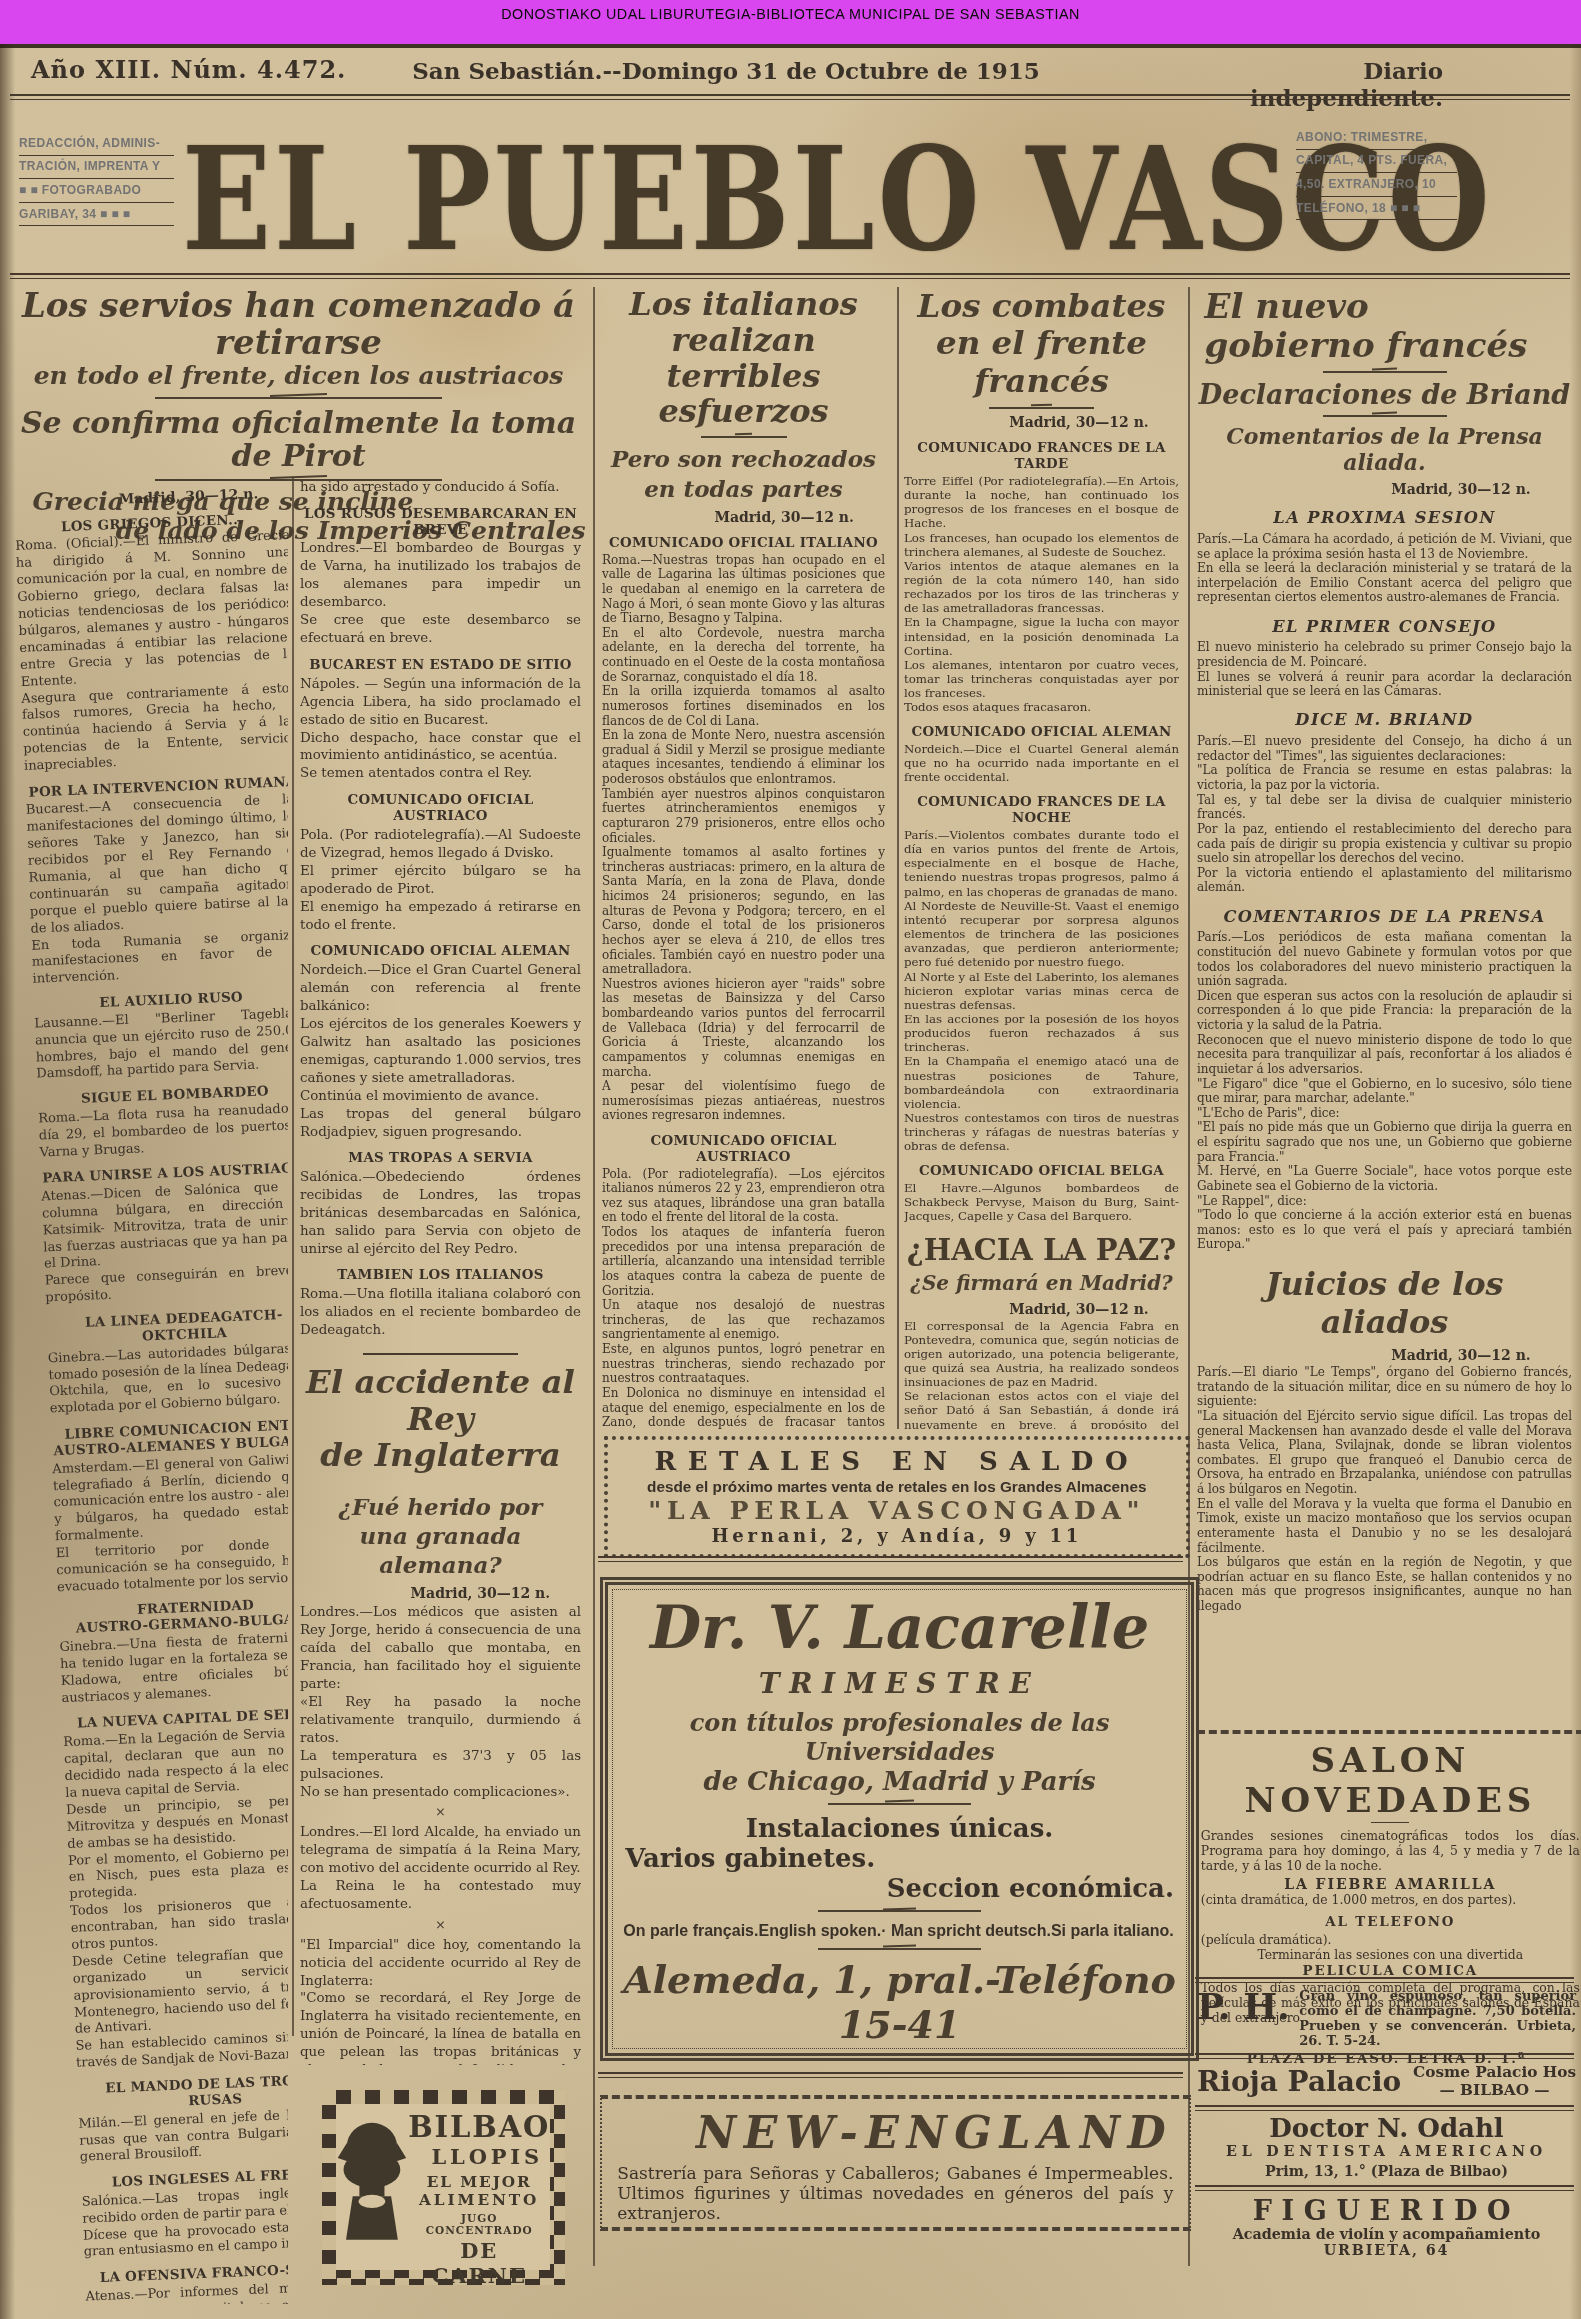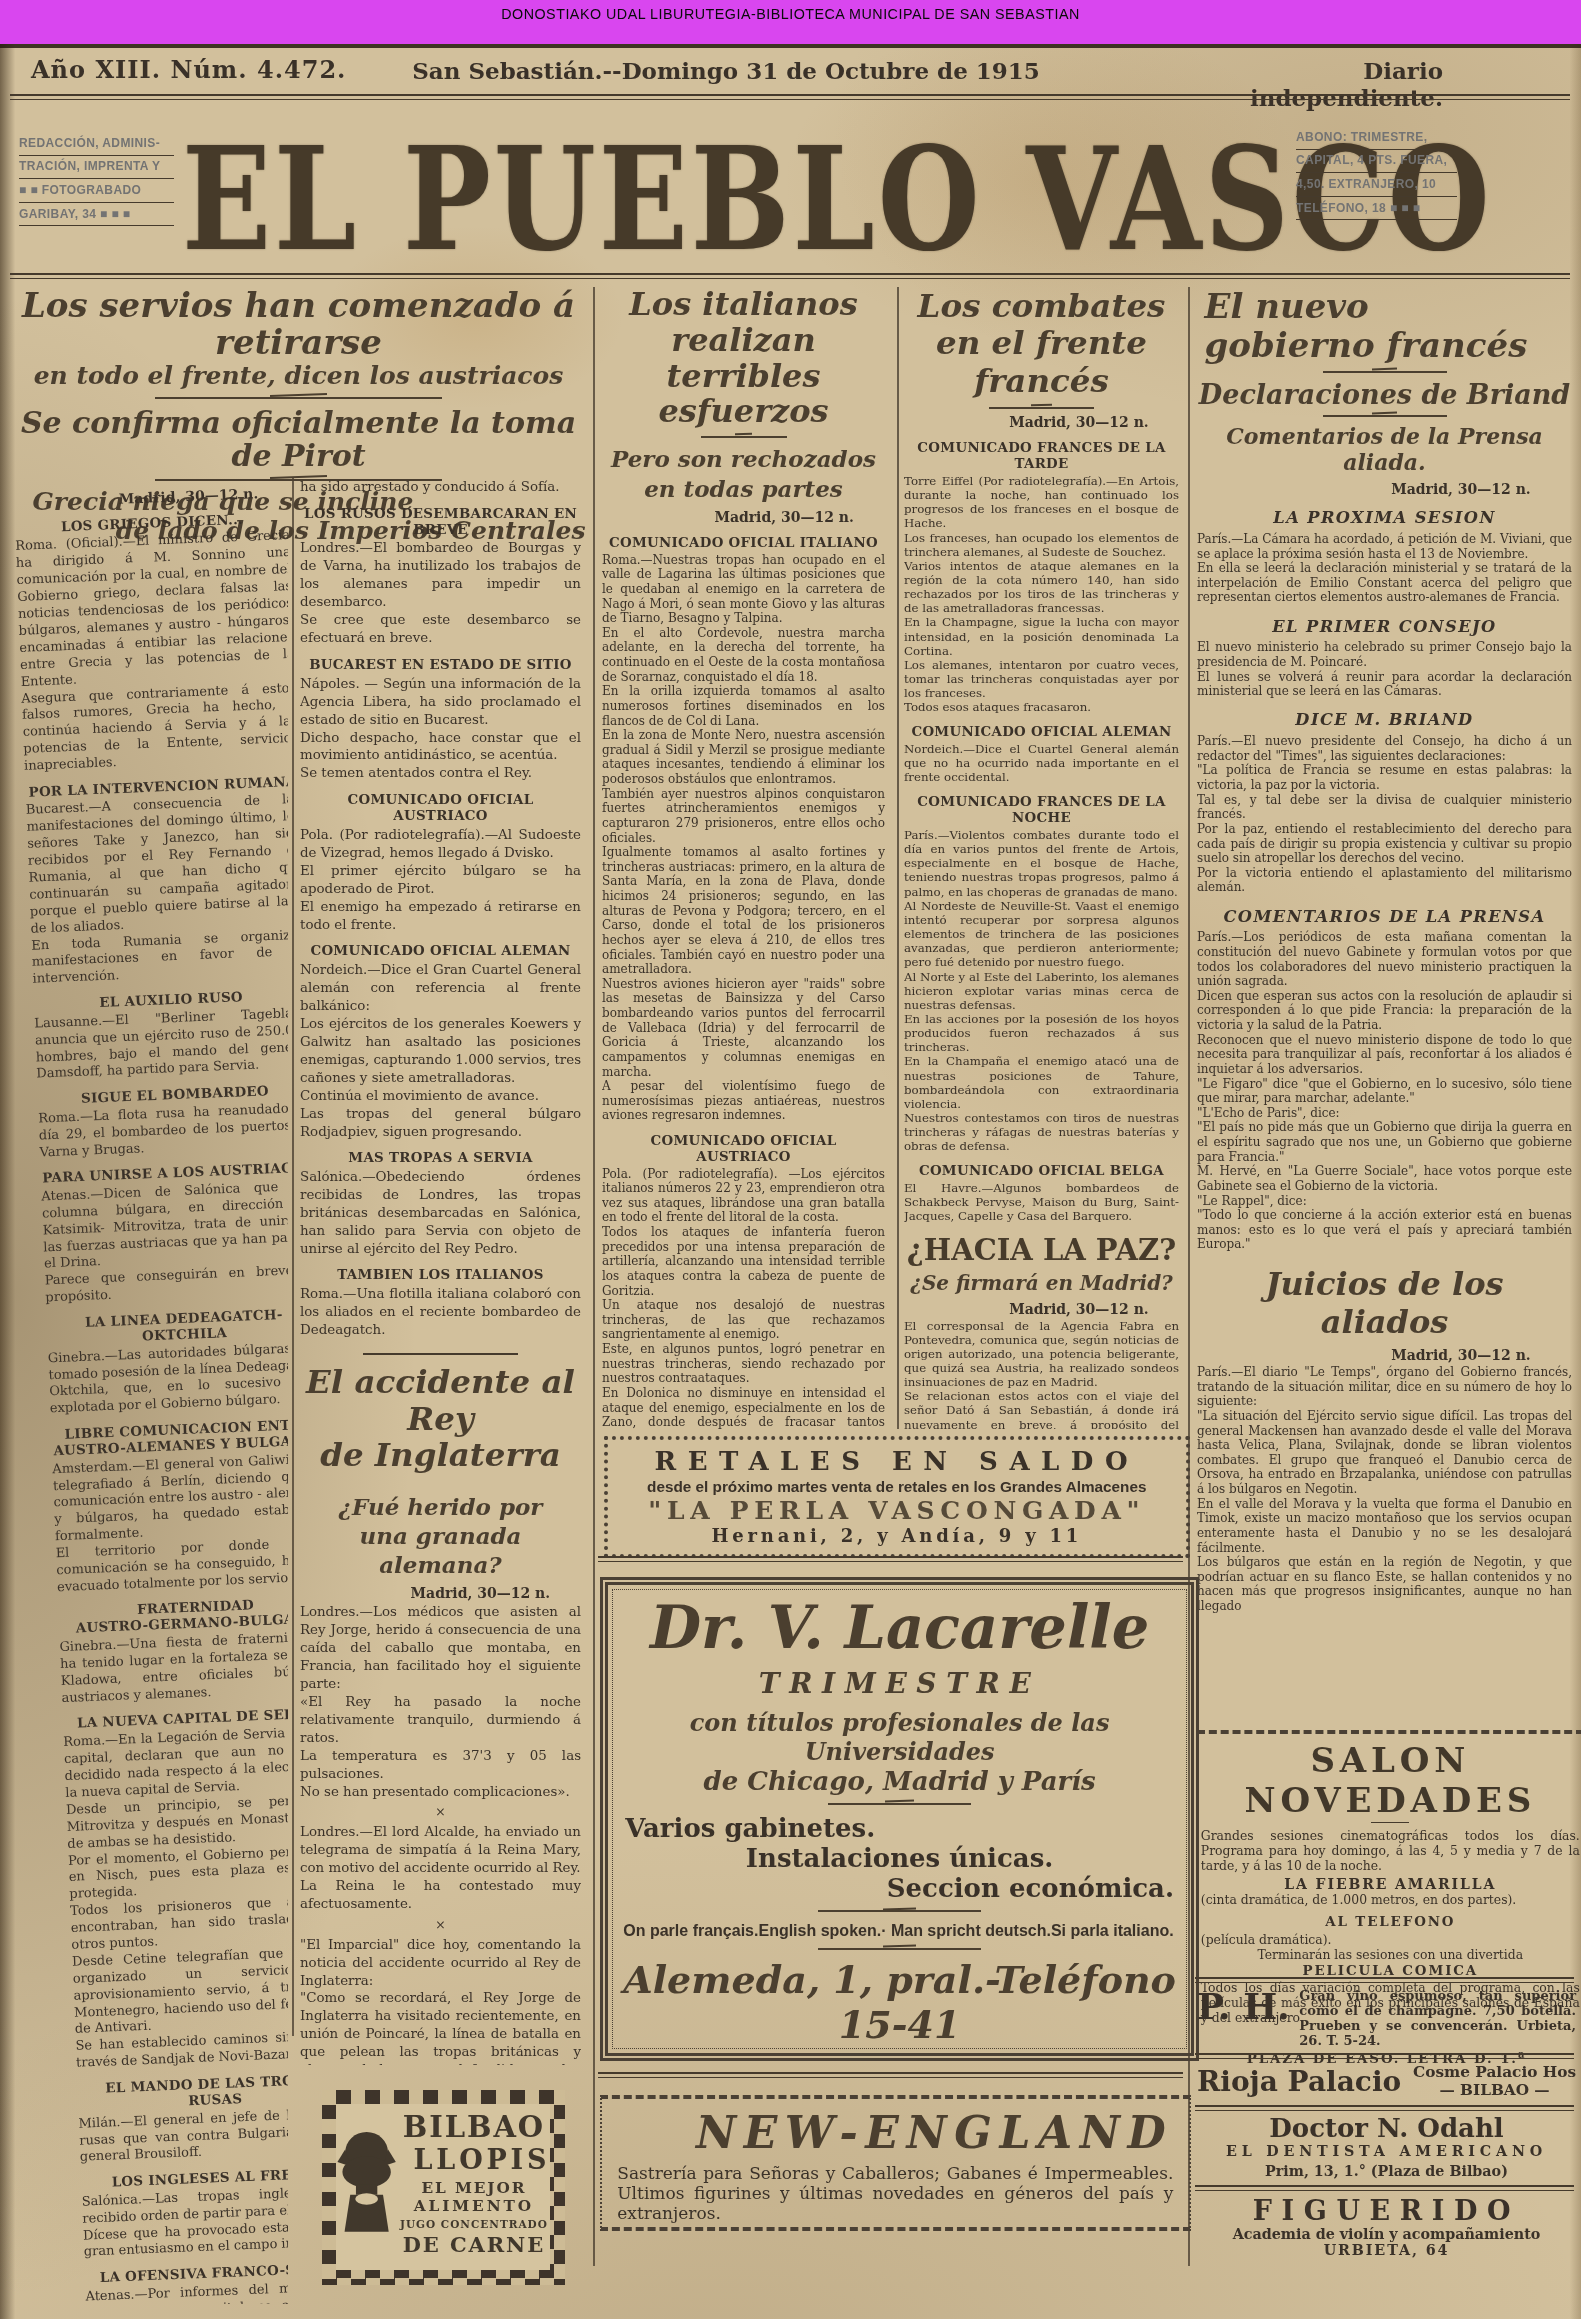--- a/index.html
+++ b/index.html
@@ -197,21 +197,21 @@
           <path d="M13 34 L2 52 L20 58 Z"></path>
             <path d="M73 34 L84 52 L66 58 Z"></path>
           <ellipse cx="43" cy="66" rx="34" ry="22"></ellipse>
           <rect x="28" y="84" width="30" height="14"></rect>
           <path d="M20 98 h46 l8 52 h-62 Z"></path>
           <ellipse cx="43" cy="104" rx="16" ry="8" fill="#d5c49f"></ellipse>
         </g>
       </svg>
       <div style="flex:1;text-align:center;color:#41382c;padding-top:5.7px;">
         <div style="font-weight:bold;font-size:29px;letter-spacing:1.9px;">BILBAO</div>
-        <div style="font-weight:bold;font-size:27px;letter-spacing:3.8px;margin-left:16px;">LLOPIS</div>
+        <div style="font-weight:bold;font-size:21px;letter-spacing:3.8px;margin-left:16px;">LLOPIS</div>
         <div style="font-weight:bold;font-size:15.3px;letter-spacing:1.9px;margin-top:3.8px;">EL MEJOR</div>
         <div style="font-weight:bold;font-size:15.3px;letter-spacing:2.9px;">ALIMENTO</div>
         <div style="font-weight:bold;font-size:10.5px;letter-spacing:1px;margin-top:2.9px;">JUGO CONCENTRADO</div>
         <div style="font-weight:bold;font-size:21px;letter-spacing:1.9px;margin-top:1.9px;">DE CARNE</div>
       </div>
     </div>
   </div>
 
   <div class="abs col cC" style="left:602px;top:287px;width:283px;height:1142px;overflow:hidden;">
     <div class="hl1" style="font-size:32px;line-height:1.12;">Los italianos realizan
@@ -315,22 +315,22 @@
     <div style="font-weight:bold;font-size:18px;letter-spacing:3.8px;">Hernani, 2, y Andía, 9 y 11</div>
   </div>
   <div class="abs rule" style="left:598px;top:1556px;width:585px;"></div>
 
   <div class="abs ad-lacarelle" style="left:600px;top:1577px;width:564px;height:449px;">
     <div class="hl1" style="font-size:59px;line-height:1;">Dr. V. Lacarelle</div>
     <div class="hl2" style="font-size:28px;letter-spacing:9.6px;margin-top:9.6px;">TRIMESTRE</div>
     <div class="hl2" style="font-size:24px;margin-top:7.6px;">con títulos profesionales de las Universidades</div>
     <div class="hl2" style="font-size:26px;">de Chicago, Madrid y París</div>
     <div class="orn" style="width:143px;margin:7.6px auto;"></div>
+    <div style="font-weight:bold;font-size:26px;text-align:center;">Instalaciones únicas.</div>
     <div style="font-weight:bold;font-size:26px;text-align:left;padding-left:7.6px;">Varios gabinetes.</div>
-    <div style="font-weight:bold;font-size:26px;text-align:center;">Instalaciones únicas.</div>
     <div style="font-weight:bold;font-size:26px;text-align:right;padding-right:7.6px;">Seccion económica.</div>
     <div class="orn" style="width:163px;margin:7.6px auto;"></div>
     <div class="langrow">
       <span>On parle français.</span>
       <span>English spoken.</span>
       <span>· Man spricht deutsch.</span>
       <span>Si parla italiano.</span>
     </div>
     <div class="orn" style="width:163px;margin:3.8px auto 7.6px;"></div>
     <div class="hl1" style="font-size:38px;">Alemeda, 1, pral.-Teléfono 15-41</div>

